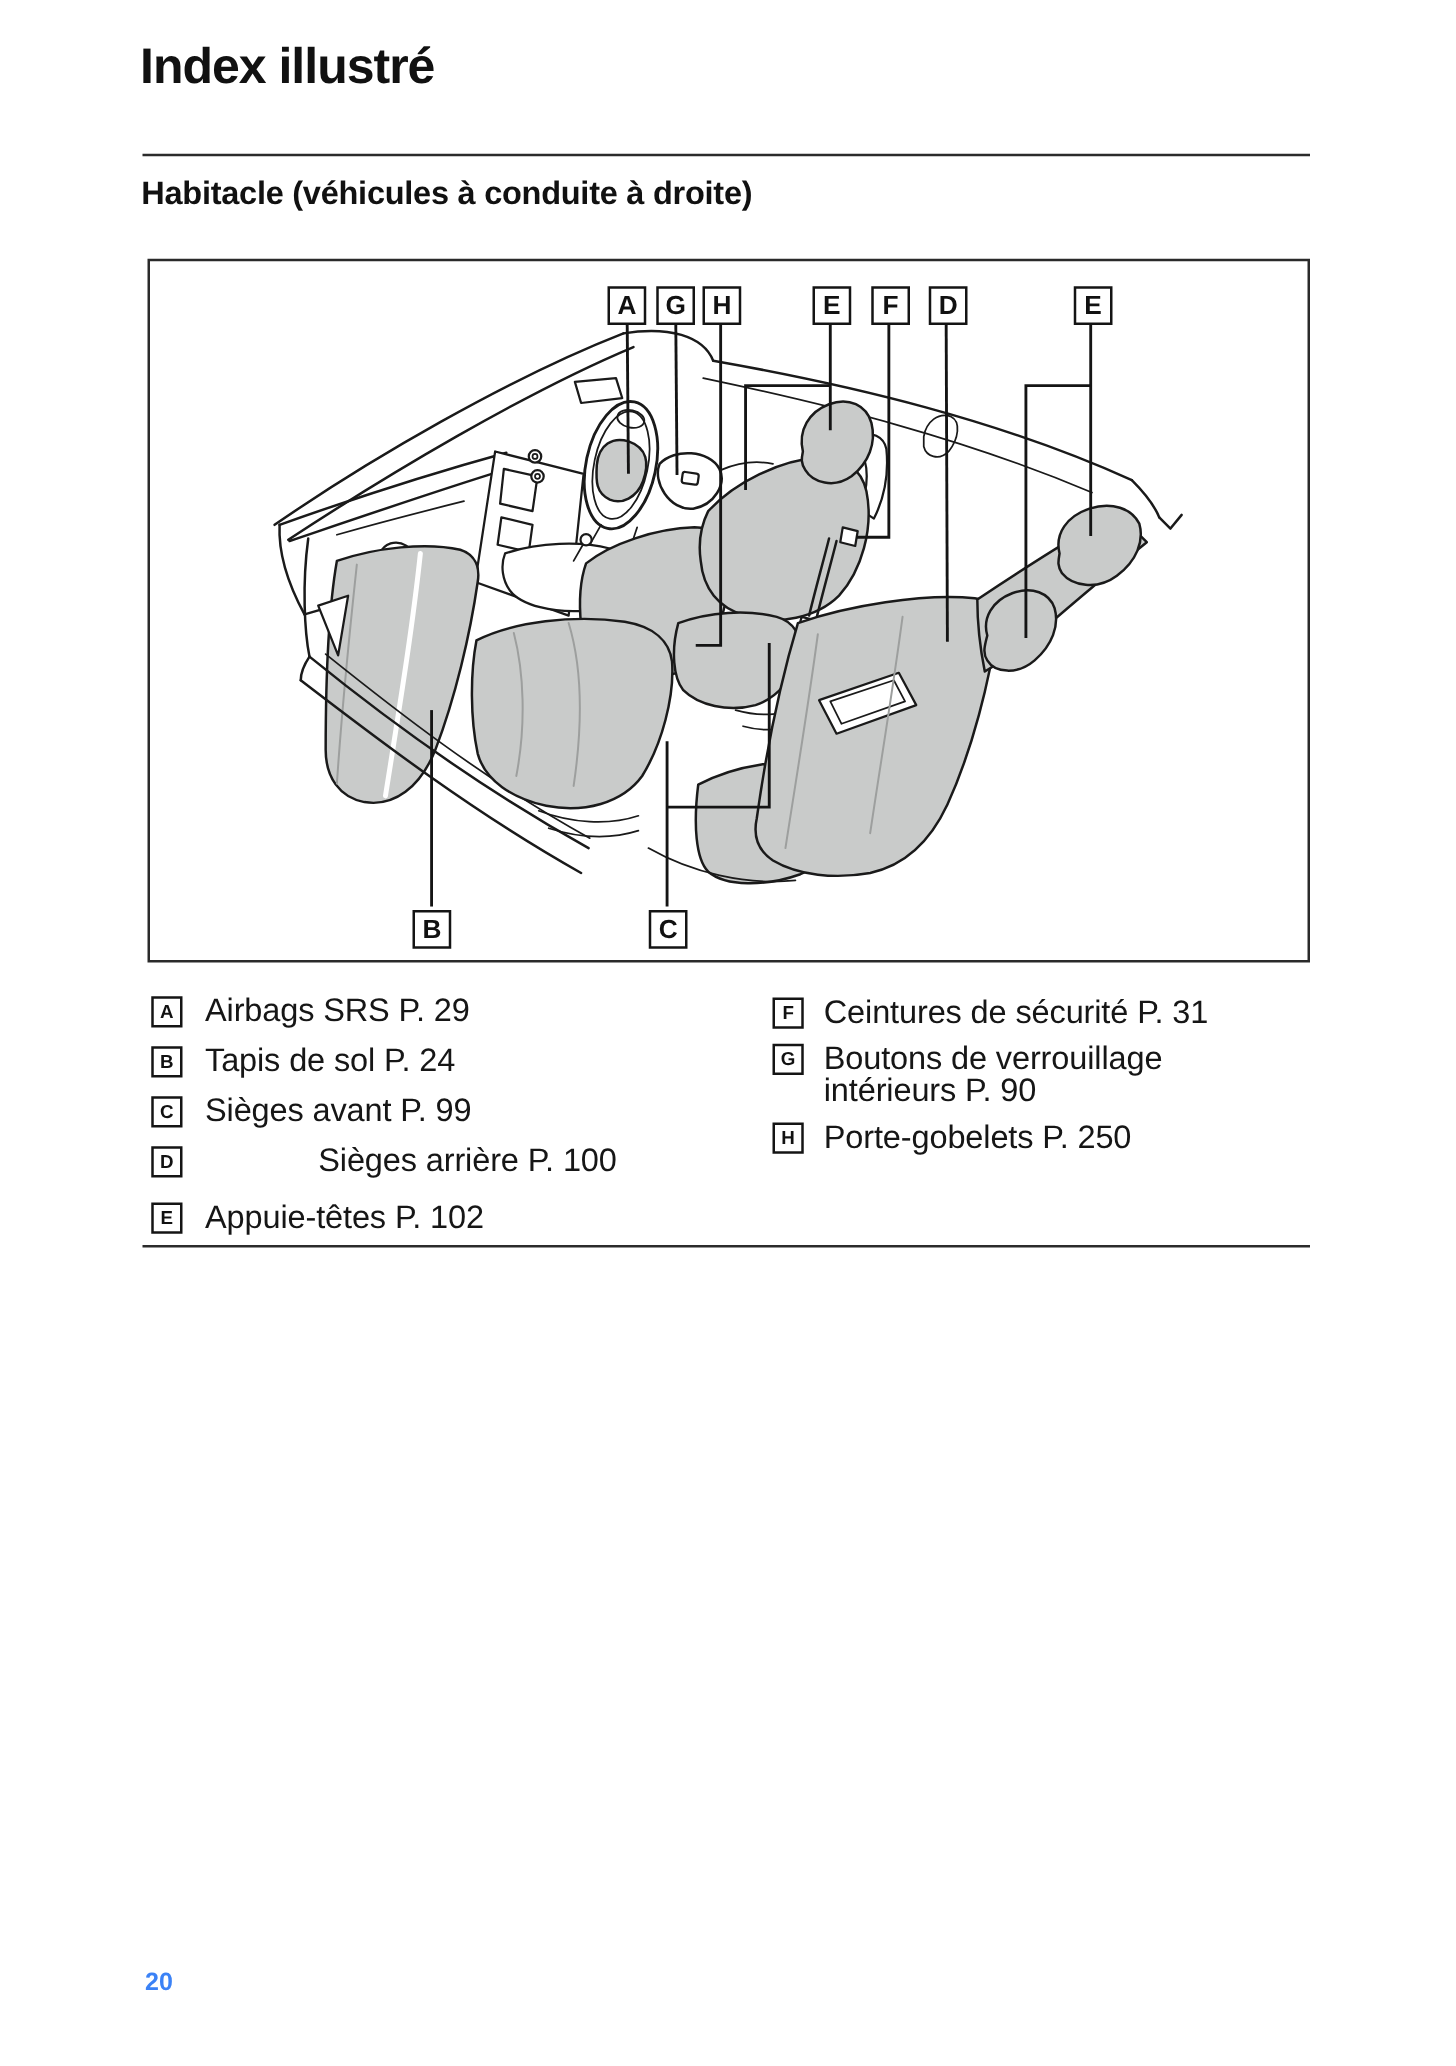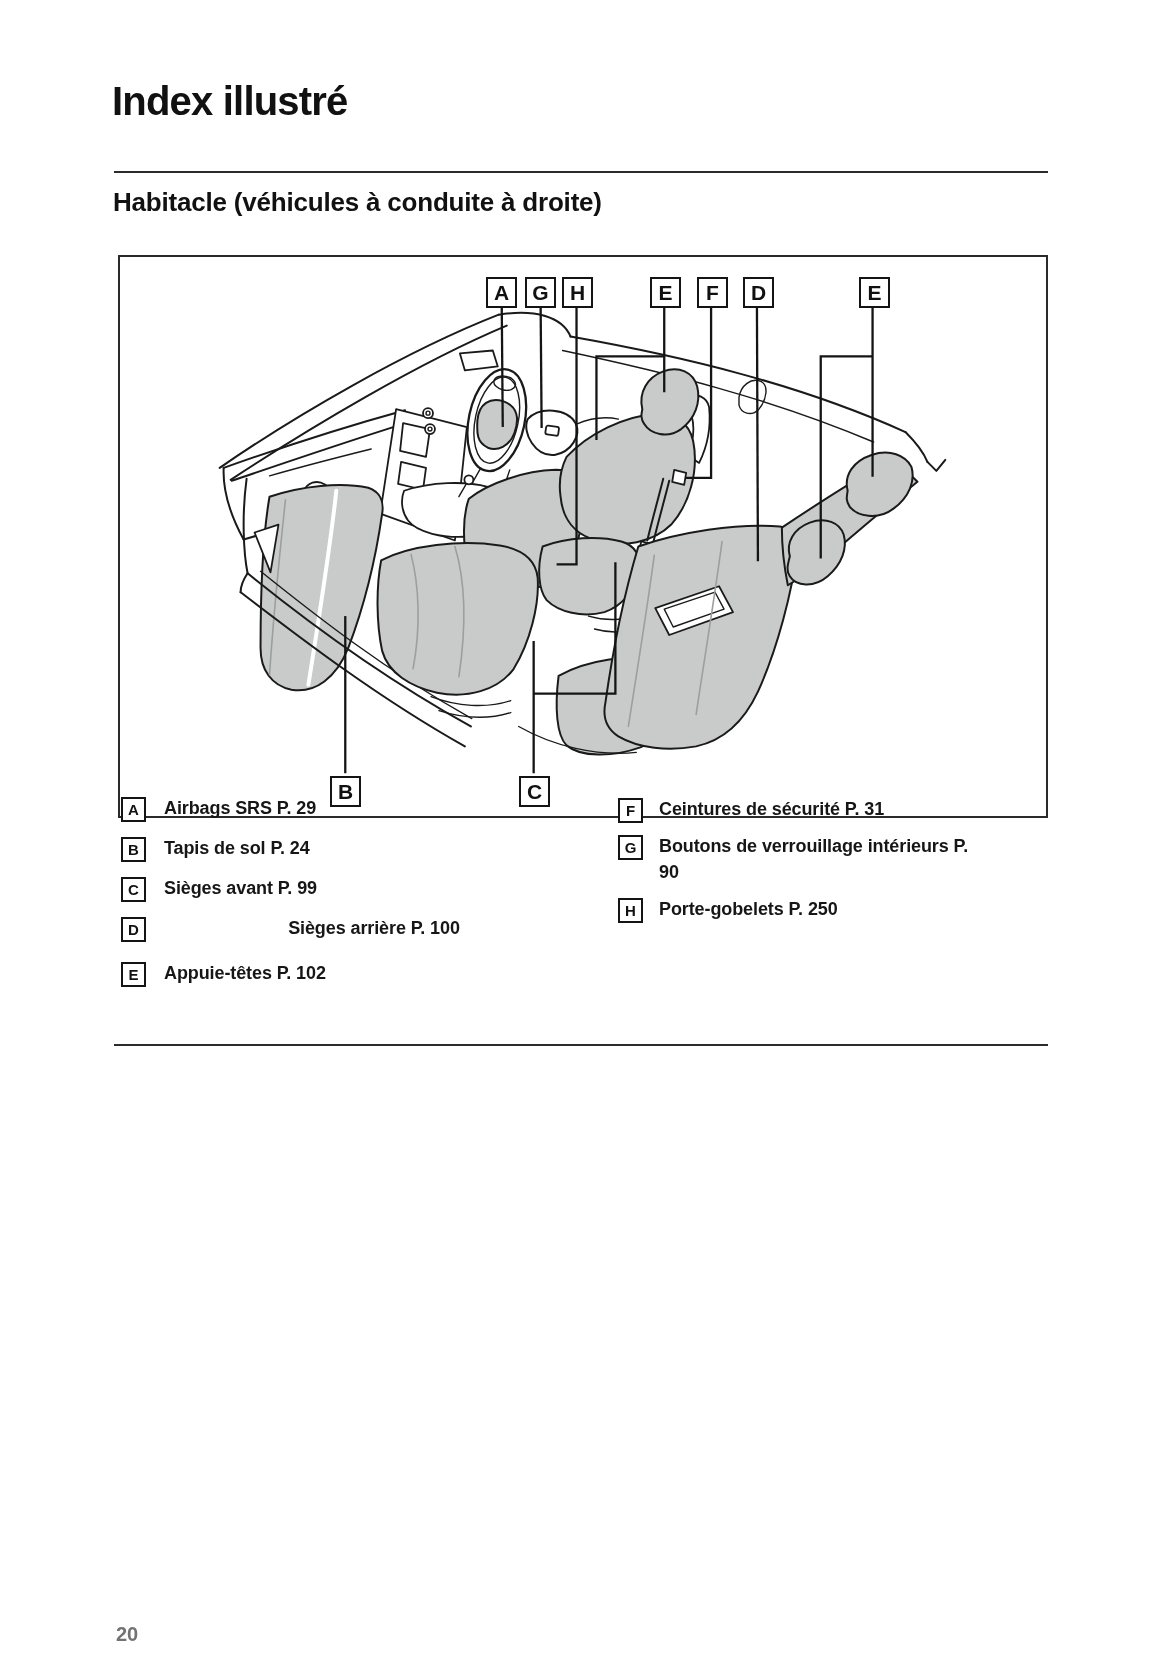--- a/index.html
+++ b/index.html
@@ -6,21 +6,21 @@
     --seat-fill:#c9cbca;
     --line:#1a1a1a;
     --rule:#2b2b2b;
     --text:#161616;
   }
   html,body{margin:0;padding:0;}
   body{
     width:1165px;height:1653px;position:relative;background:#ffffff;
     font-family:"Liberation Sans", sans-serif;color:var(--text);overflow:hidden;
   }
-  .abs{position:absolute;margin-top:48px;}
+  .abs{position:absolute;}
   .page-title{
     left:112px;top:31px;font-size:40px;font-weight:700;letter-spacing:-0.8px;color:#111;
   }
   .rule{
     left:114px;width:934px;height:2px;background:var(--rule);
   }
   .section-heading{
     left:113px;top:139px;font-size:26px;font-weight:700;color:#111;letter-spacing:-0.2px;
   }
   .diagram{
@@ -38,24 +38,24 @@
   .seat{fill:var(--seat-fill);stroke:var(--line);stroke-width:2;stroke-linejoin:round;}
   .seam{fill:none;stroke:#9d9f9e;stroke-width:1.6;stroke-linecap:round;}
   .matgap{fill:none;stroke:#ffffff;stroke-width:4;stroke-linecap:round;}
   .callout-line{fill:none;stroke:#141414;stroke-width:2.3;stroke-linejoin:miter;stroke-linecap:butt;}
   
   .legend-key{
     position:absolute;width:21px;height:21px;border:2px solid #141414;background:#fff;
     font-size:15px;font-weight:700;line-height:21px;text-align:center;color:#111;
   }
   .legend-label{
-    position:absolute;font-size:18px;line-height:26px;color:var(--text);letter-spacing:-0.1px;font-weight:bold;
+    position:absolute;font-size:26px;line-height:26px;color:var(--text);letter-spacing:-0.1px;
   }
   .page-number{
-    left:116px;top:1575px;font-size:20px;font-weight:700;color:#737373;
+    left:116px;top:1575px;font-size:20px;font-weight:700;color:#3b82f6;
   }
 </style>
 </head>
 <body>
 
 <div class="abs page-title">Index illustré</div>
 <div class="abs rule" style="top:123px;"></div>
 <div class="abs section-heading">Habitacle (véhicules à conduite à droite)</div>
 
 <div class="abs diagram">

